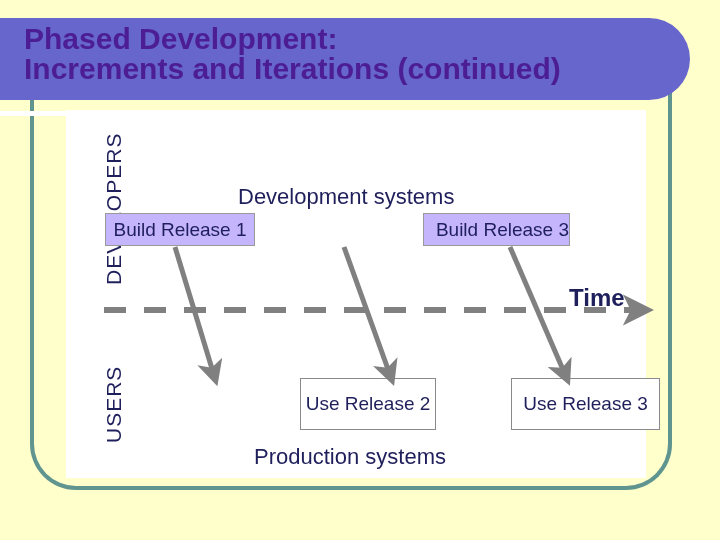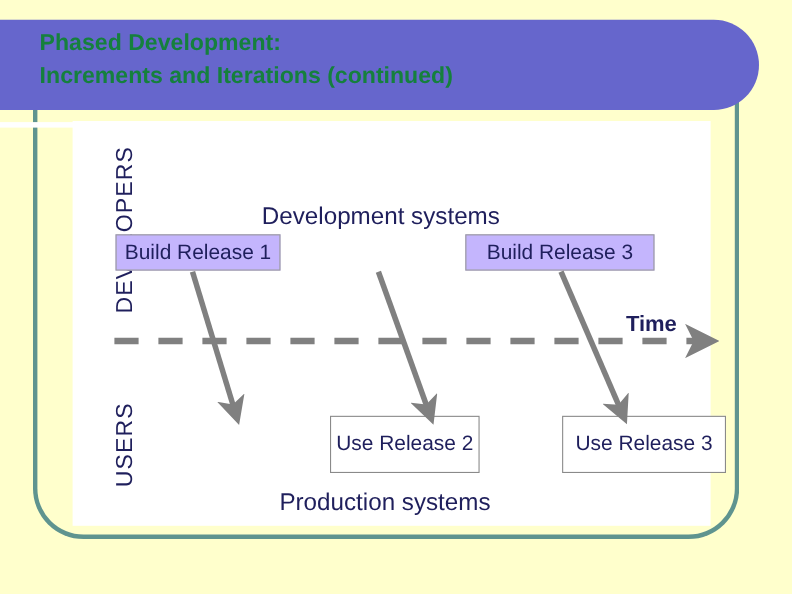--- a/index.html
+++ b/index.html
@@ -27,25 +27,25 @@
     left: 0;
     top: 18px;
     width: 690px;
     height: 82px;
     background: #6666CC;
     border-top-right-radius: 41px;
     border-bottom-right-radius: 41px;
   }
   #title-text {
     position: absolute;
-    left: 36px;
+    left: 24px;
     top: 24px;
     width: 640px;
-    color: #15803d;
-    font-size: 21px;
+    color: #4c1d95;
+    font-size: 30px;
     font-weight: bold;
     line-height: 30px;
     letter-spacing: 0px;
   }
   #title-line {
     position: absolute;
     left: 0;
     top: 93px;
     width: 610px;
     height: 5px;
@@ -116,21 +116,21 @@
     border: 1px solid #9A9A9A;
     box-sizing: border-box;
     color: #1F1F5C;
     font-size: 19px;
     line-height: 31px;
     text-align: center;
     white-space: nowrap;
   }
   #build-1 { left: 105px; width: 150px; }
   #build-2 { left: 258px; width: 159px; }
-  #build-3 { left: 423px; width: 172px; }
+  #build-3 { left: 423px; width: 147px; text-align: right; }
 
   
   .use-box {
     position: absolute;
     top: 378px;
     height: 52px;
     background: #FFFFFF;
     border: 1px solid #8A8A8A;
     box-sizing: border-box;
     color: #1F1F5C;
@@ -152,21 +152,21 @@
     height: 540px;
     pointer-events: none;
   }
 
   
   #time-label {
     position: absolute;
     left: 569px;
     top: 284px;
     color: #1F1F5C;
-    font-size: 20px;
+    font-size: 24px;
     font-weight: bold;
     white-space: nowrap;
   }
 </style>
 </head>
 <body>
 
 <div id="slide">
 
   <div id="frame"></div>

